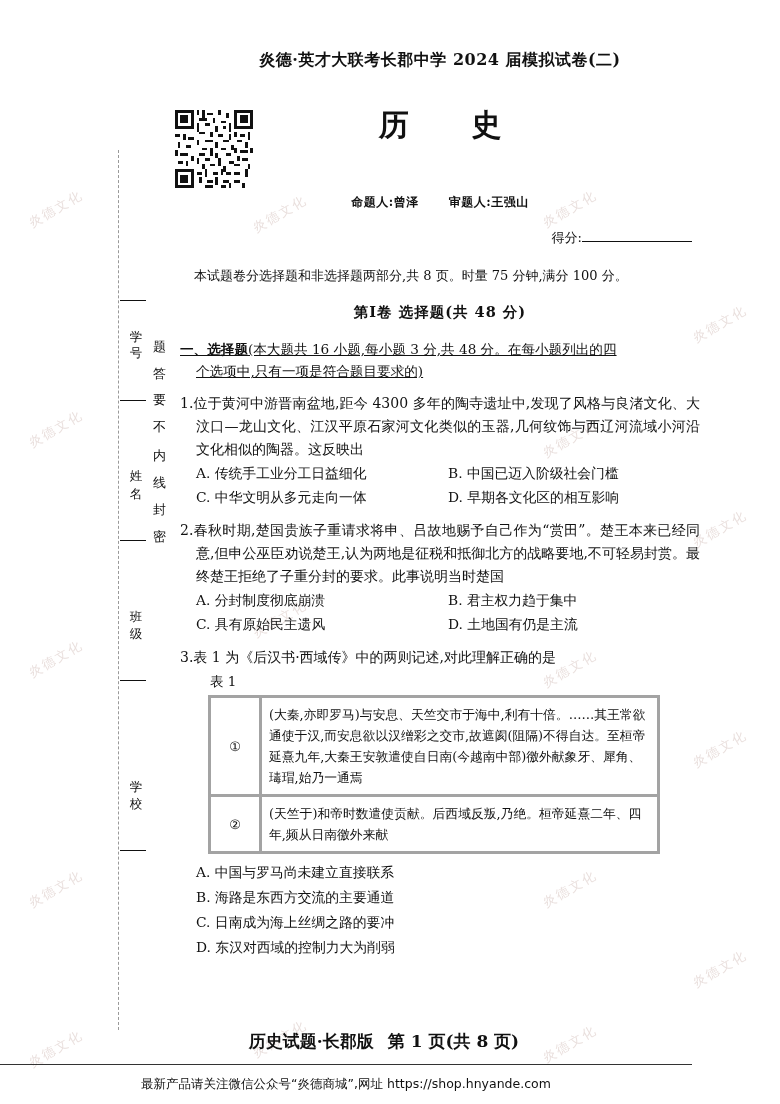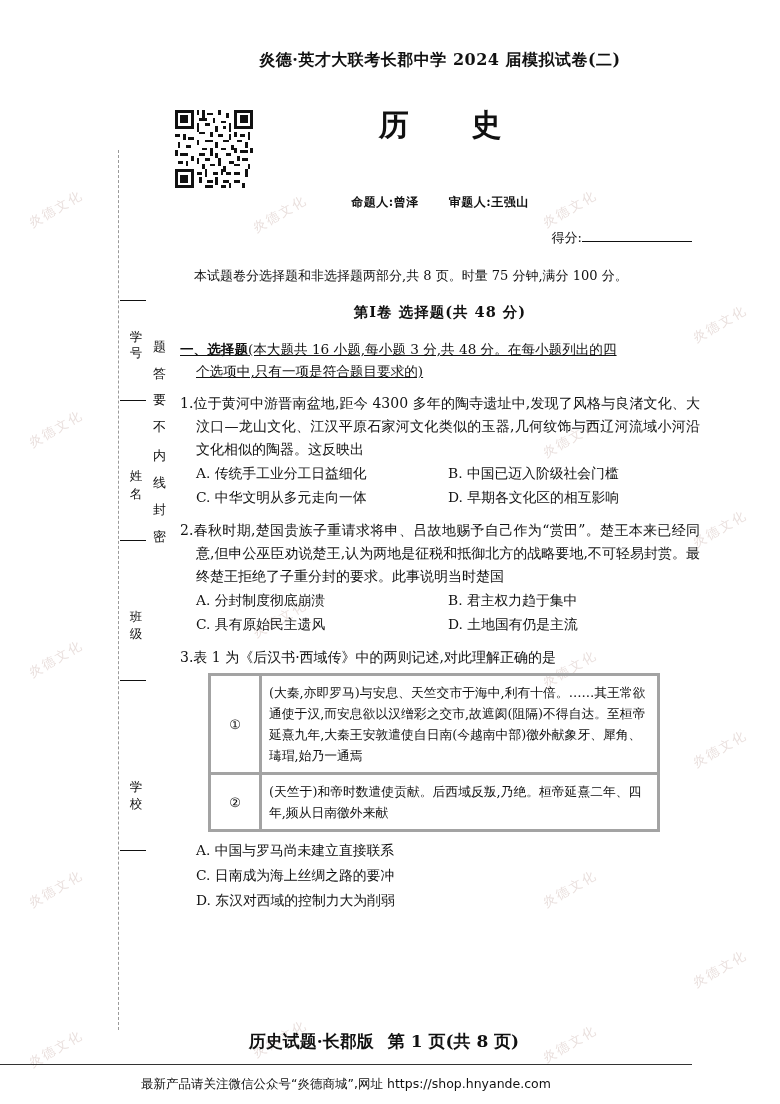--- a/index.html
+++ b/index.html
@@ -340,34 +340,36 @@
       <div class="o">B. 君主权力趋于集中</div>
     </div>
     <div class="opts">
       <div class="o">C. 具有原始民主遗风</div>
       <div class="o">D. 土地国有仍是主流</div>
     </div>
 
     <div class="q">
       <span class="body"><span>3.</span><span>表 1 为《后汉书·西域传》中的两则记述,对此理解正确的是</span></span>
     </div>
+    <div class="tbl-label">表 1</div>
     <table class="src">
       <tbody>
           <tr>
         <td class="num">①</td>
         <td>(大秦,亦即罗马)与安息、天竺交市于海中,利有十倍。……其王常欲通使于汉,而安息欲以汉缯彩之交市,故遮阂(阻隔)不得自达。至桓帝延熹九年,大秦王安敦遣使自日南(今越南中部)徼外献象牙、犀角、瑇瑁,始乃一通焉</td>
       </tr>
       <tr>
         <td class="num">②</td>
         <td>(天竺于)和帝时数遣使贡献。后西域反叛,乃绝。桓帝延熹二年、四年,频从日南徼外来献</td>
       </tr>
     </tbody>
       </table>
     <div class="opts-v">
       <div>A. 中国与罗马尚未建立直接联系</div>
+      <div>B. 海路是东西方交流的主要通道</div>
       <div>C. 日南成为海上丝绸之路的要冲</div>
       <div>D. 东汉对西域的控制力大为削弱</div>
     </div>
 
   </div>
 
   <div class="footer">
     <span>历史试题·长郡版</span><span class="sep"></span><span>第 1 页(共 8 页)</span>
   </div>
 

